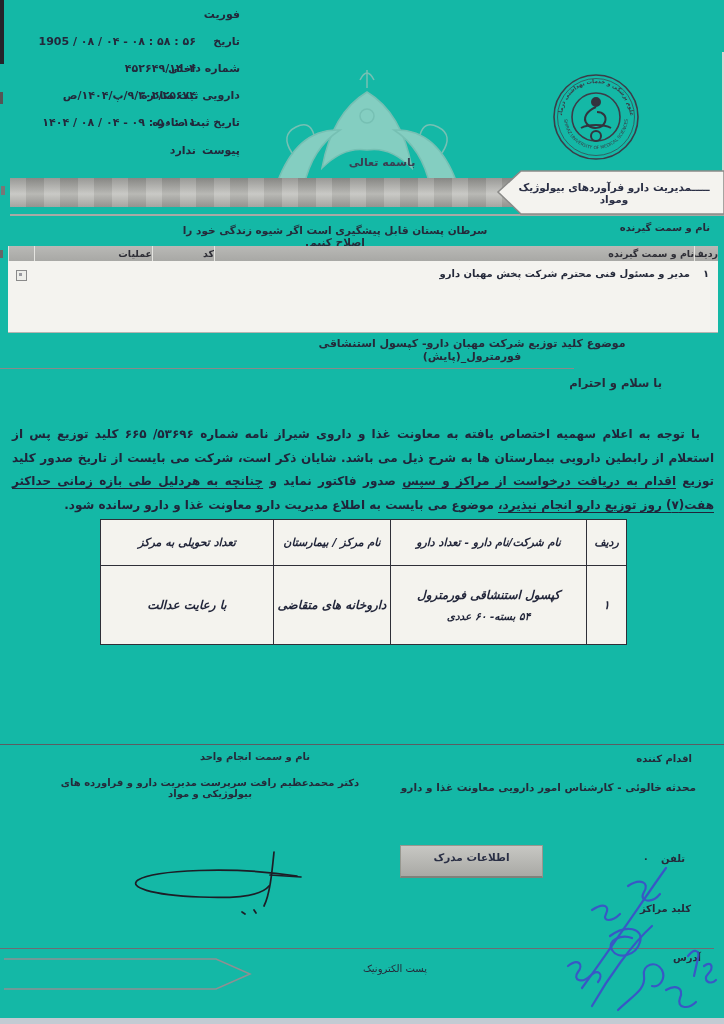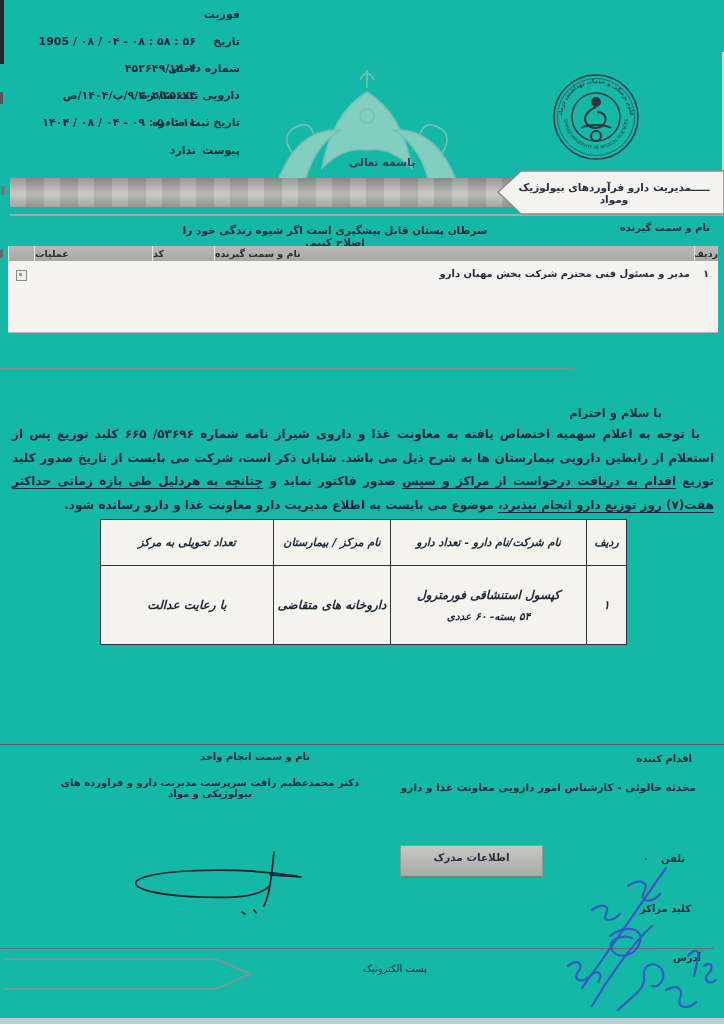--- a/index.html
+++ b/index.html
@@ -32,31 +32,31 @@
     background:repeating-linear-gradient(90deg,rgba(255,255,255,.09) 0 16px,rgba(0,0,0,.06) 16px 34px);}
   .banner-underline{top:214px;left:10px;right:0;height:0;border-top:2px solid #a9a9a5;}
   .chevron-wrap{top:170px;right:0;width:228px;height:45px;}
   .chevron-label{top:181px;right:12px;width:196px;text-align:center;font-size:10.5px;font-weight:bold;color:#2a2f45;}
   .recipient-label{top:222px;right:14px;font-size:10px;font-weight:bold;}
   .slogan{top:224px;left:170px;width:330px;text-align:center;font-size:10.5px;font-weight:bold;}
   
   .rtable{top:246px;left:8px;right:6px;height:86px;border-bottom:1px solid #b5b5b2;background:#f4f3ef;}
   .rtable-head{display:grid;grid-template-columns:24px 1fr 62px 118px 26px;height:15px;
     background:linear-gradient(180deg,#b9b9b6,#a8a8a5);}
-  .rtable-head div{font-size:9.5px;font-weight:bold;color:#2e2e36;text-align:left;line-height:15px;
+  .rtable-head div{font-size:9.5px;font-weight:bold;color:#2e2e36;text-align:right;line-height:15px;
     border-left:1px solid #e4e4e0;overflow:hidden;}
   .rtable-row{display:grid;grid-template-columns:24px 1fr 62px 118px 26px;height:24px;align-items:center;}
   .rtable-row .cell-no{text-align:center;font-size:10px;font-weight:bold;}
   .rtable-row .cell-name{font-size:10px;font-weight:bold;padding-right:4px;}
   .action-icon{left:16px;top:270px;width:9px;height:9px;border:1px solid #8a8a8a;background:#eeeeea;}
   .action-icon::after{content:"";position:absolute;left:2px;top:2px;width:3px;height:3px;background:#9a9aa0;}
   
   .subject{top:337px;right:84px;width:336px;text-align:center;font-size:11px;font-weight:bold;}
   .subject-line{top:368px;left:0;width:574px;border-top:1.5px solid #8a8a88;}
-  .salutation{top:406px;right:62px;font-size:11.5px;font-weight:bold;}
+  .salutation{top:376px;right:62px;font-size:11.5px;font-weight:bold;}
   .bodytext{top:411px;right:10px;left:12px;font-size:12px;line-height:23.5px;font-weight:bold;
     text-align:justify;color:#20243a;text-indent:14px;}
   .u{text-decoration:underline;text-underline-offset:3px;}
   
   .dtable{top:519px;right:97px;left:100px;border:1.5px solid #2f2f38;background:#f4f3ee;
     display:grid;grid-template-columns:40px 196px 1fr 172px;grid-template-rows:46px 78px;}
   .dtable div{border-left:1.2px solid #2f2f38;display:flex;flex-direction:column;justify-content:center;
     align-items:center;text-align:center;font-weight:bold;color:#22263a;font-style:italic;}
   .dtable .last{border-left:none;}
   .dtable .hd{border-bottom:1.2px solid #2f2f38;font-size:11px;}
@@ -162,20 +162,21 @@
     <div class="rtable-row">
       <div class="cell-no">۱</div>
       <div class="cell-name">مدیر و مسئول فنی محترم شرکت پخش مهبان دارو</div>
       <div></div>
       <div></div>
       <div></div>
     </div>
   </div>
   <div class="abs action-icon"></div>
 
+  <div class="abs subject">موضوع کلید توزیع شرکت مهبان دارو- کپسول استنشاقی فورمترول_(پایش)</div>
   <div class="abs subject-line"></div>
 
   <div class="abs salutation">با سلام و احترام</div>
   <p class="abs bodytext"><span>با توجه به اعلام سهمیه اختصاص یافته به معاونت غذا و داروی شیراز نامه شماره ۵۳۶۹۶/ ۶۶۵ کلید توزیع پس از استعلام از رابطین دارویی بیمارستان ها به شرح ذیل می باشد. شایان ذکر است، شرکت می بایست از تاریخ صدور کلید توزیع </span><span class="u">اقدام به دریافت درخواست از مراکز و سپس</span><span> صدور فاکتور نماید و </span><span class="u">چنانچه به هردلیل طی بازه زمانی حداکثر هفت(۷) روز توزیع دارو انجام نپذیرد،</span><span> موضوع می بایست به اطلاع مدیریت دارو معاونت غذا و دارو رسانده شود.</span></p>
 
   <div class="abs dtable">
     <div class="hd">ردیف</div>
     <div class="hd">نام شرکت/نام دارو - تعداد دارو</div>
     <div class="hd">نام مرکز / بیمارستان</div>
     <div class="hd last">تعداد تحویلی به مرکز</div>

